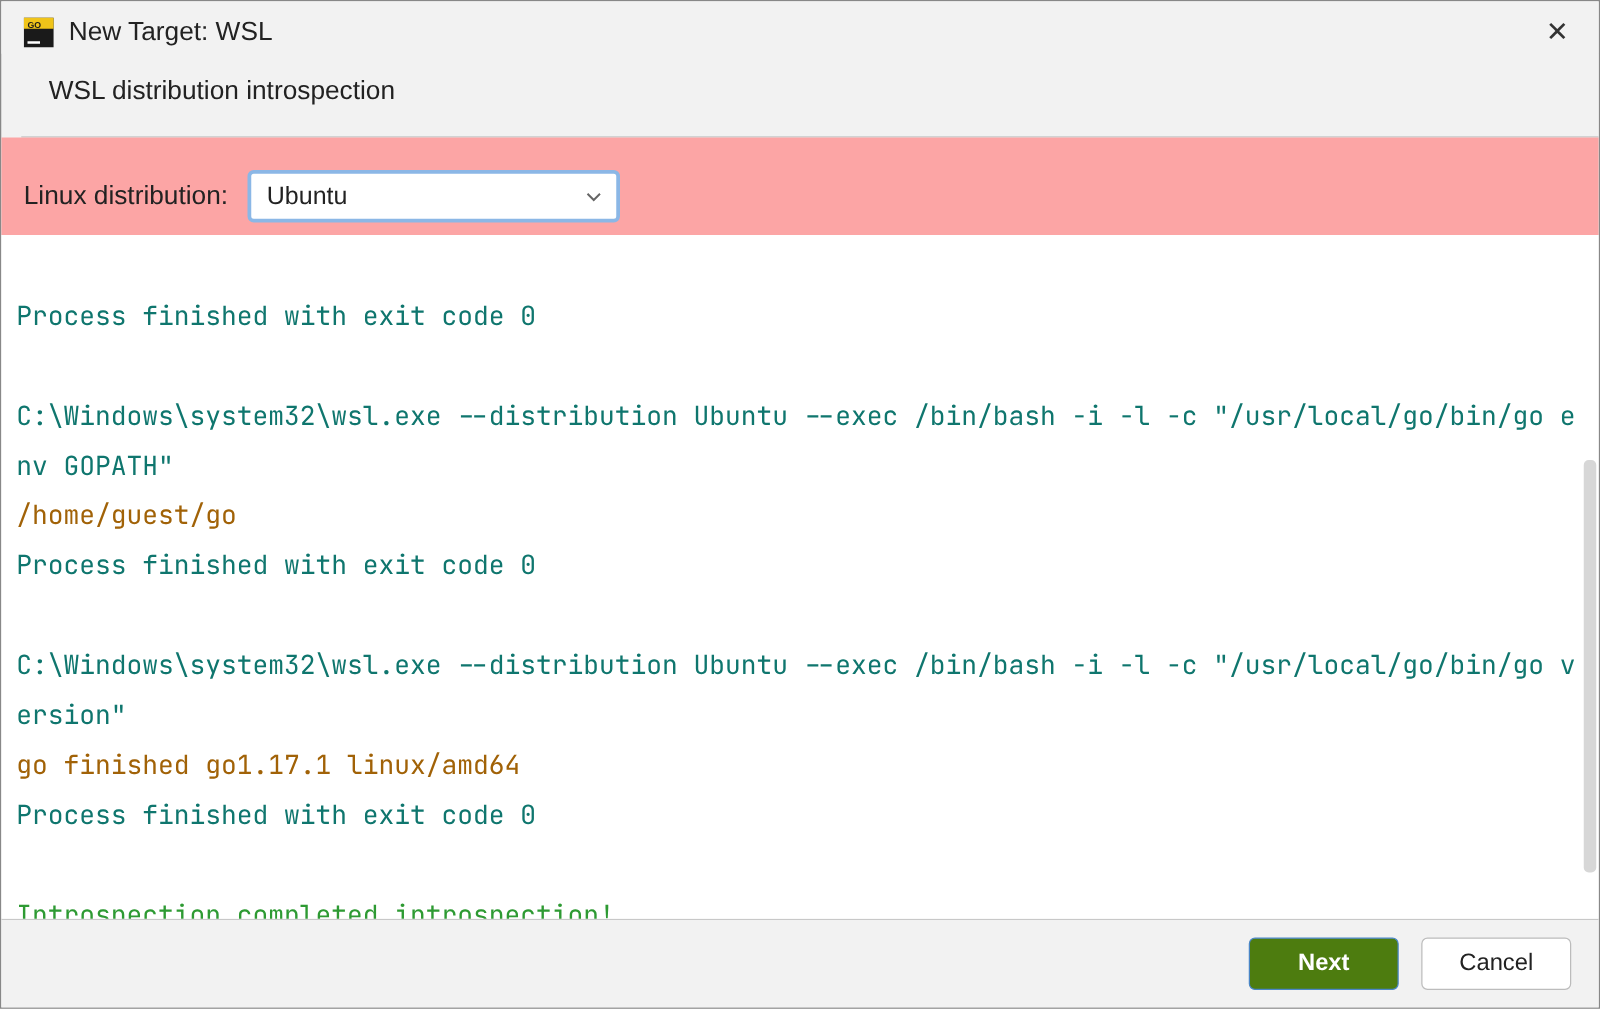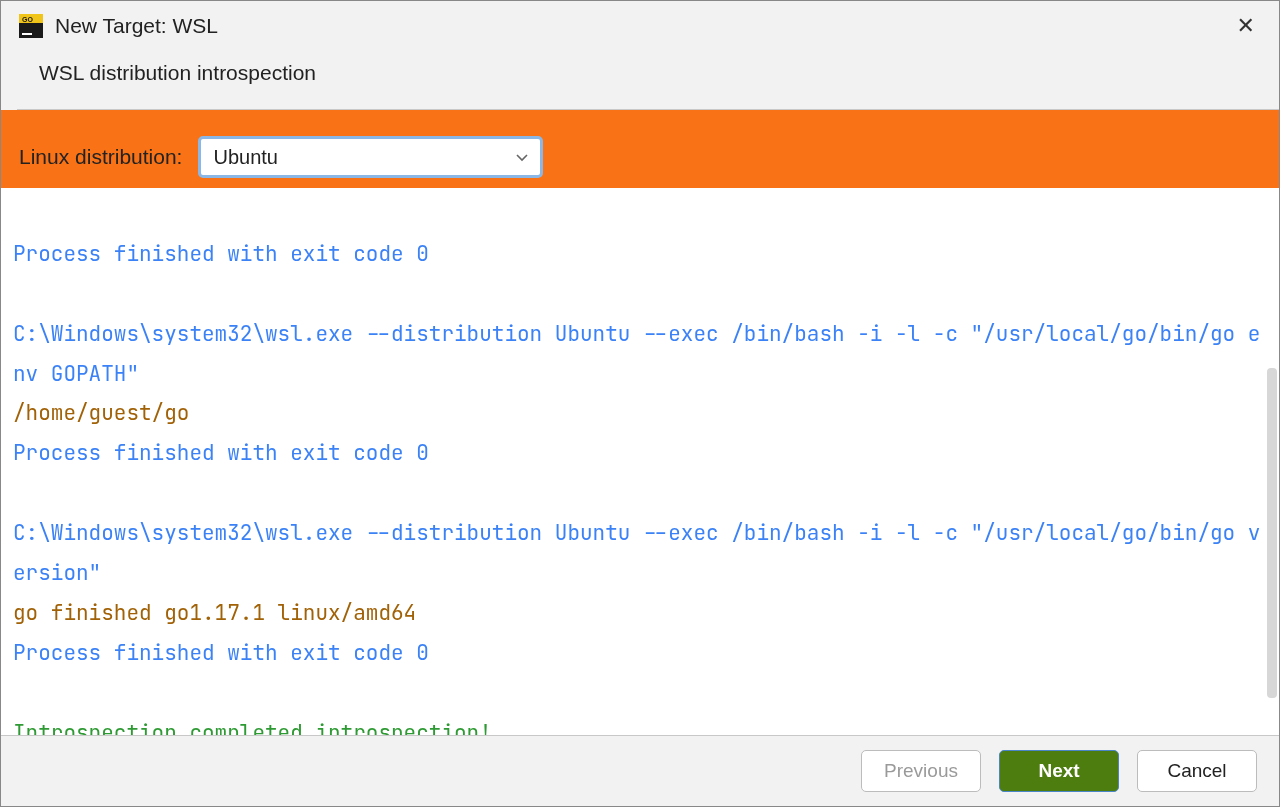--- a/index.html
+++ b/index.html
@@ -45,30 +45,30 @@
     font-size: 21px;
     color: #222;
     background: #f2f2f2;
     border-bottom: 1px solid #c8c8c8;
     margin-left: 16px;
   }
   .form-row {
     display: flex;
     align-items: center;
     padding: 26px 18px 10px 18px;
-    background: #f97316;
+    background: #fca5a5;
   }
   .form-label {
     font-size: 21px;
     color: #222;
     margin-right: 16px;
   }
   .combo {
     position: relative;
-    width: 345px;
+    width: 298px;
     height: 42px;
     border: 3px solid #8bb7e6;
     border-radius: 5px;
     background: #fff;
     display: flex;
     align-items: center;
     padding: 0 12px;
     cursor: pointer;
   }
   .combo-text {
@@ -85,21 +85,21 @@
     background: #ffffff;
     padding: 6px 12px 6px 12px;
     font-family: "JetBrains Mono", "Consolas", monospace;
     font-size: 21px;
     line-height: 1.9;
     position: relative;
     overflow: hidden;
     word-break: break-all;
     white-space: pre-wrap;
   }
-  .console .cmd { color: #3b82f6; }
+  .console .cmd { color: #0f766e; }
   .console .out { color: #a16207; }
   .console .ok  { color: #2e9a33; }
   .console .blank { display:block; height: 1.9em; }
   .scroll-thumb {
     position: absolute;
     right: 2px;
     top: 180px;
     width: 10px;
     height: 330px;
     background: #d7d7d7;
@@ -174,16 +174,15 @@
 <span class="out">/home/guest/go</span>
 <span class="cmd">Process finished with exit code 0</span>
 <span class="blank"></span><span class="cmd">C:\Windows\system32\wsl.exe --distribution Ubuntu --exec /bin/bash -i -l -c "/usr/local/go/bin/go version"</span>
 <span class="out">go finished go1.17.1 linux/amd64</span>
 <span class="cmd">Process finished with exit code 0</span>
 <span class="blank"></span><span class="ok">Introspection completed introspection!</span>
   <div class="scroll-thumb"></div>
 </div>
 
 <div class="footer">
-  <div class="btn disabled">Previous</div>
   <div class="btn primary">Next</div>
   <div class="btn">Cancel</div>
 </div>
 
 </body></html>

